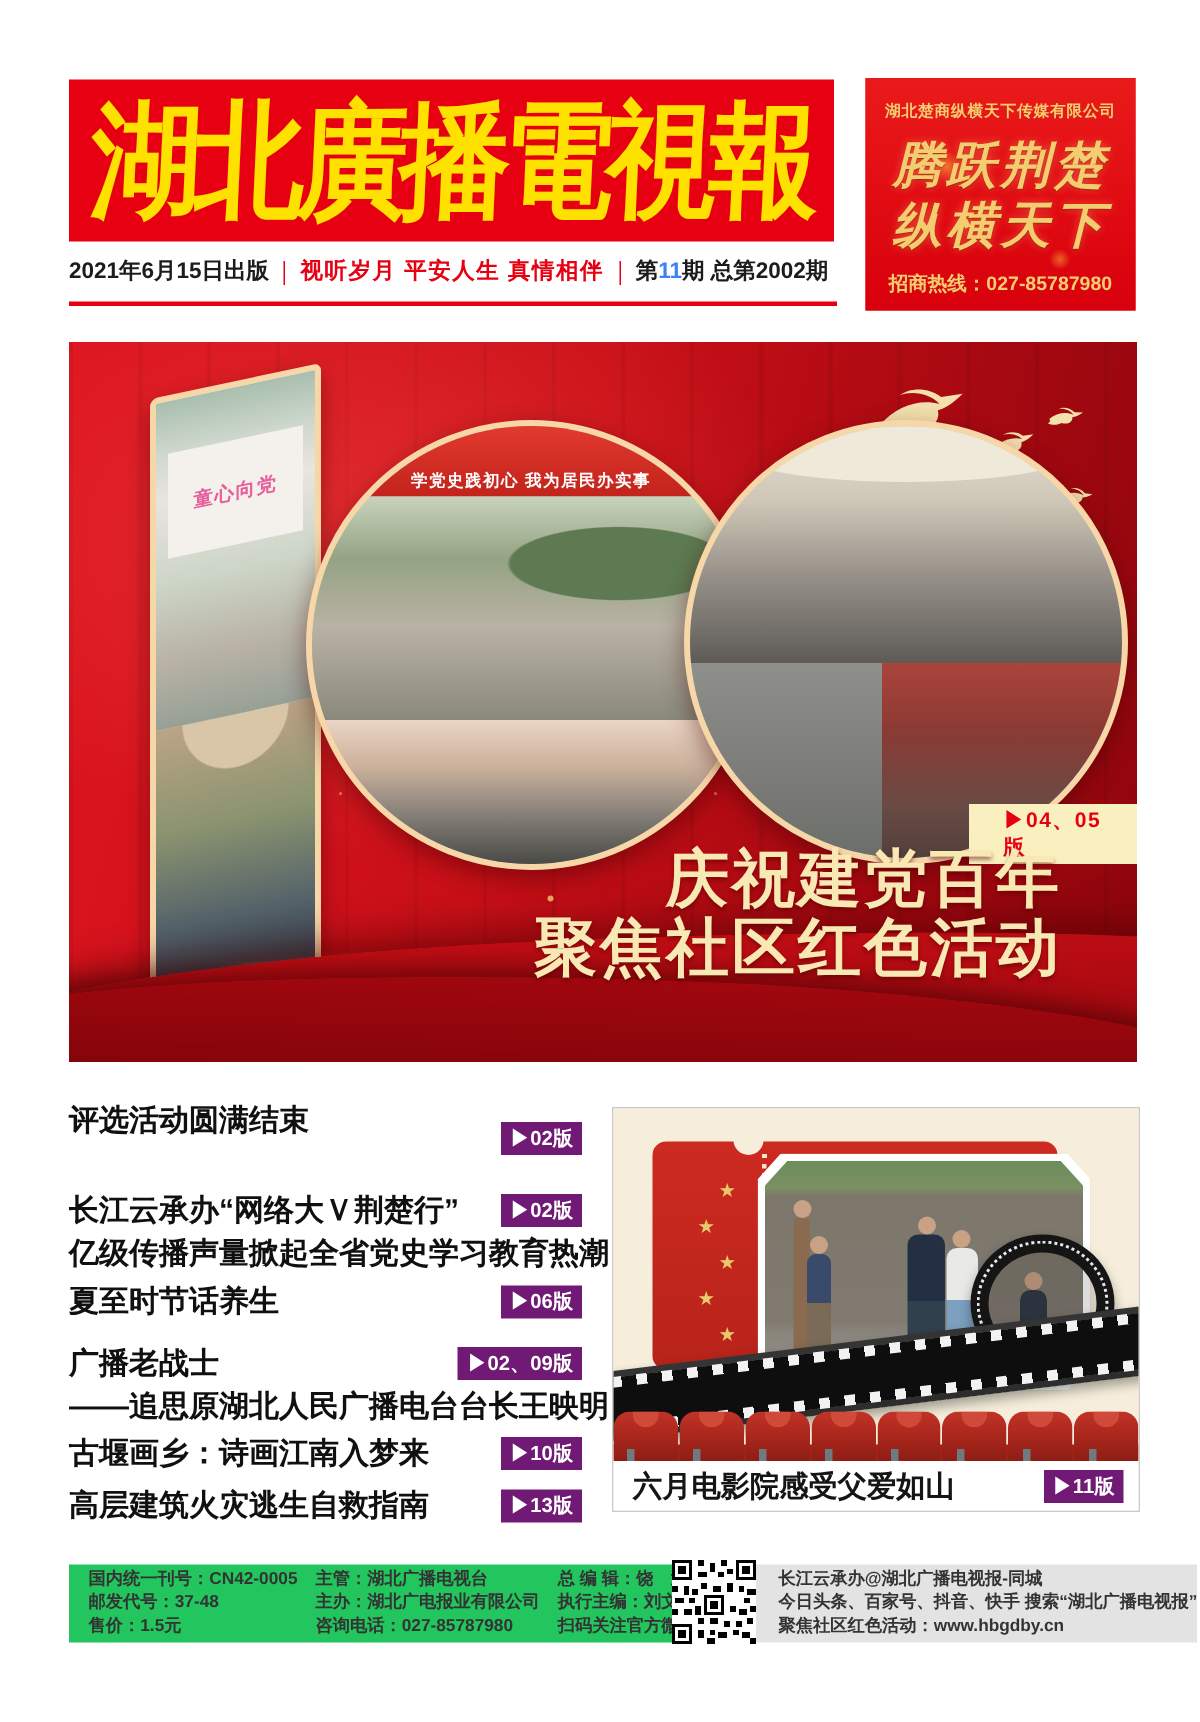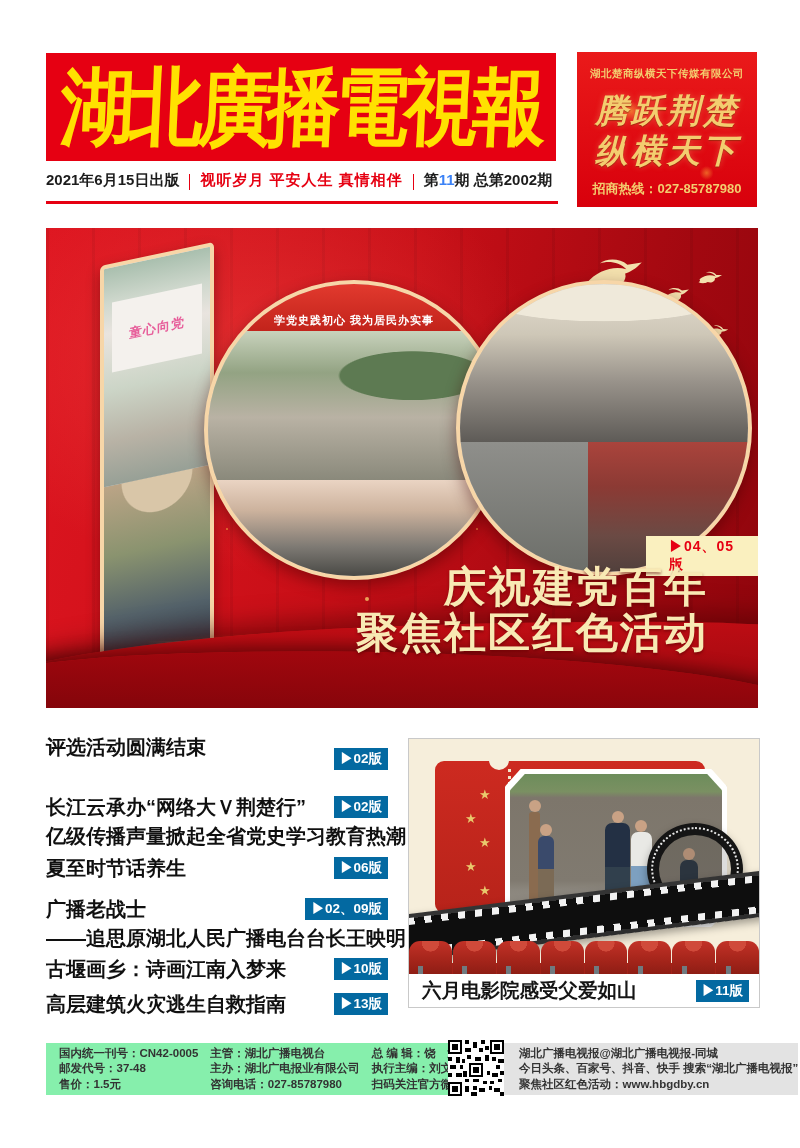--- a/index.html
+++ b/index.html
@@ -95,21 +95,21 @@
   .poster-badge { position:absolute; left:600px; top:308px; background:#faf0bf; color:#e60012;
     font-size:14px; font-weight:800; padding:2px 23px; letter-spacing:1px; }
   .poster-headline { position:absolute; right:50px; top:336px; text-align:right;
     font-family:"Liberation Serif", serif; font-weight:800; color:#f8e9b4;
     font-size:42px; line-height:46px; letter-spacing:2px; white-space:nowrap;
     text-shadow:0 2px 3px rgba(90,0,0,.55); }
 
   
   .hl { position:absolute; left:46px; width:356px; }
   .hl-line { font-size:20px; line-height:29px; font-weight:700; color:#101010; white-space:nowrap; }
-  .pbadge { position:absolute; right:14px; top:3px; background:#0369a1; color:#fff;
+  .pbadge { position:absolute; right:14px; top:3px; background:#701a75; color:#fff;
     font-size:13.5px; font-weight:700; padding:2px 6px; white-space:nowrap; }
   .pbadge.mid { top:15px; }
 
   
   .movie-box { position:absolute; left:408px; top:738px; width:352px; height:270px;
     background:#fff; border:1px solid #c9c9c9; }
   .movie-art { position:absolute; left:0; top:0; right:0; height:236px; background:#f6eedb; overflow:hidden; }
   .ticket { position:absolute; left:26px; top:22px; width:270px; height:152px;
     background:linear-gradient(180deg,#cd2a20,#b7231a); border-radius:9px; }
   .ticket::before, .ticket::after { content:""; position:absolute; left:64px; width:20px; height:10px;
@@ -153,21 +153,21 @@
     background:radial-gradient(circle 14px at 50% 2px, #d04a3a 0 60%, transparent 62%),
       linear-gradient(180deg,#c23227 0%, #a3241a 60%, #8c1d14 100%); position:relative; }
   .seat::after { content:""; position:absolute; bottom:0; left:50%; margin-left:-12px;
     width:5px; height:9px; background:#6f7a80; }
   .movie-caption { position:absolute; left:0; right:0; bottom:0; height:33px; background:#fff;
     display:flex; align-items:center; justify-content:space-between; padding:0 10px 0 13px; }
   .movie-caption .cap { font-size:19.5px; font-weight:700; color:#151515; white-space:nowrap; }
 
   
   .footer { position:absolute; left:46px; top:1043px; width:710px; height:52px; display:flex; }
-  .f-block1 { width:402px; background:#86efac; display:flex; align-items:center;
+  .f-block1 { width:402px; background:#22c55e; display:flex; align-items:center;
     justify-content:space-between; padding:0 13px; }
   .f-col { display:flex; flex-direction:column; justify-content:center; }
   .f-line { font-size:11.5px; line-height:15.5px; font-weight:700; color:#333; white-space:nowrap; }
   .fdiv { width:1px; height:36px; background:#b9b9b9; margin:0 6px; }
   .f-qr { width:62px; background:#fff; display:flex; align-items:center; justify-content:center; }
   .f-qr svg { margin-top:-3px; }
   .f-block2 { flex:1; background:#e3e3e3; display:flex; align-items:center; padding-left:15px; }
 </style>
 </head>
 <body>
@@ -384,20 +384,20 @@
             <rect x="16" y="25" width="3" height="2"></rect>
           <rect x="21" y="24" width="2" height="2"></rect>
             <rect x="24" y="25" width="3" height="2"></rect>
             <rect x="27" y="27" width="2" height="2"></rect>
           <rect x="12" y="27" width="3" height="2"></rect>
         </g>
       </svg>
     </div>
     <div class="f-block2">
       <div class="f-col">
-        <div class="f-line">湖北广播电视报@湖北广播电视报-同城</div>
+        <div class="f-line">长江云承办@湖北广播电视报-同城</div>
         <div class="f-line">今日头条、百家号、抖音、快手 搜索“湖北广播电视报”</div>
         <div class="f-line">聚焦社区红色活动：www.hbgdby.cn</div>
       </div>
     </div>
   </div>
 
 </div>
 
 </body></html>

